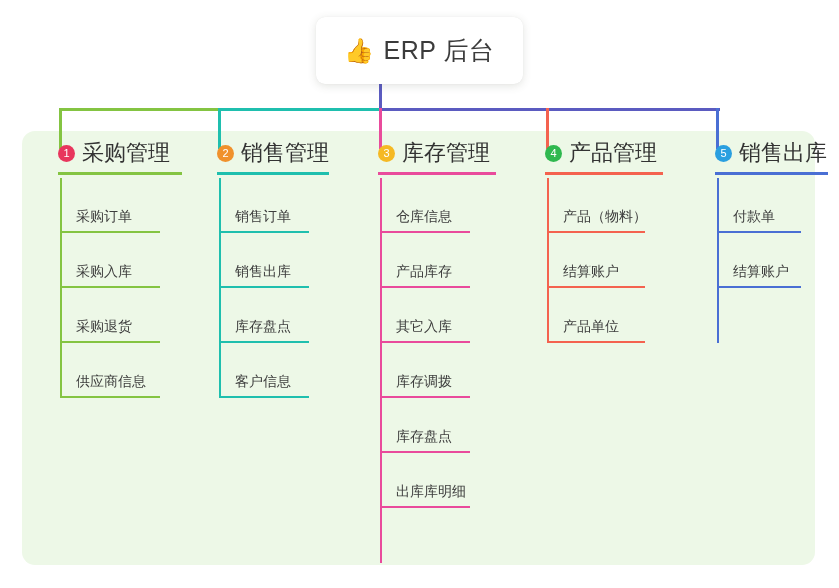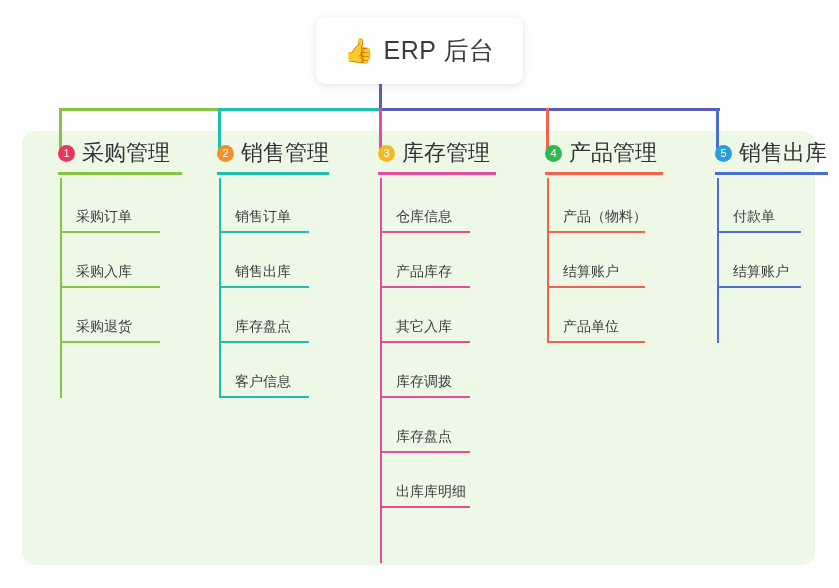--- a/index.html
+++ b/index.html
@@ -178,20 +178,24 @@
           <div class="item-rule" style="width: 100px; background: rgb(132, 196, 66);"></div>
         </div>
         <div class="item">
           <span class="item-label">采购入库</span>
           <div class="item-rule" style="width: 100px; background: rgb(132, 196, 66);"></div>
         </div>
         <div class="item">
           <span class="item-label">采购退货</span>
           <div class="item-rule" style="width: 100px; background: rgb(132, 196, 66);"></div>
         </div>
+        <div class="item">
+          <span class="item-label">供应商信息</span>
+          <div class="item-rule" style="width: 100px; background: rgb(132, 196, 66);"></div>
+        </div>
       </div>
     </div>
     <div class="col" style="left: 177px; width: 152px;">
       <div class="col-head">
         <span class="badge" style="background: rgb(240, 145, 44);">2</span>
         <span class="head-text">销售管理</span>
         <div class="head-rule" style="width: 112px; background: rgb(31, 191, 174);"></div>
       </div>
       <div class="items">
         <div class="spine" style="background: rgb(31, 191, 174); height: 220px;"></div>

